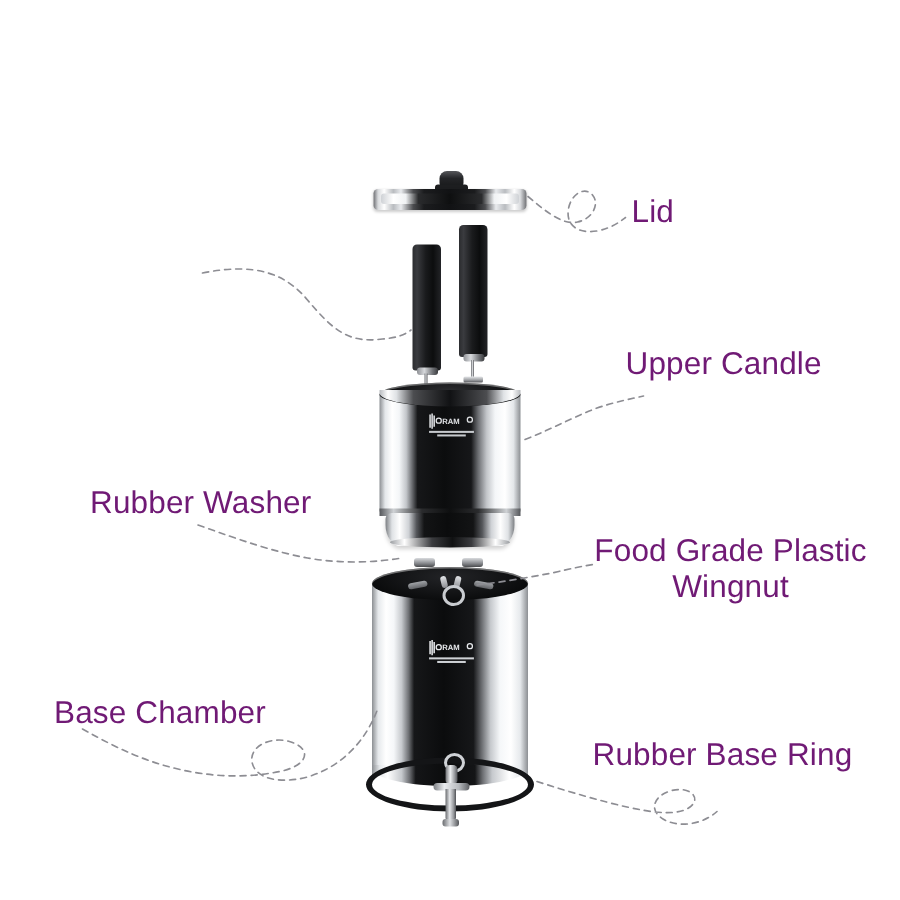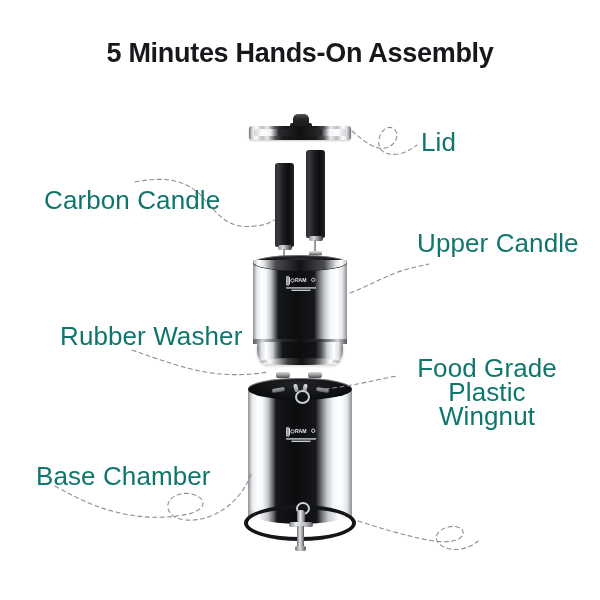--- a/index.html
+++ b/index.html
@@ -28,22 +28,22 @@
     font-size: 27px;
     font-weight: bold;
     letter-spacing: -0.3px;
     color: #16181c;
     font-family: "Liberation Sans", sans-serif;
   }
 
   
   .label {
     position: absolute;
-    color: #0f766e;
-    font-size: 26px;
+    color: #701a75;
+    font-size: 21px;
     font-weight: 400;
     letter-spacing: 0.1px;
     line-height: 24px;
     white-space: pre-line;
     font-family: "Liberation Sans", sans-serif;
   }
   .label.right { text-align: left; }
   .label.center { text-align: center; }
 
   #lbl-lid          { left: 421px; top: 130px; }
@@ -275,21 +275,20 @@
   #tap-tip {
     position:absolute; left:3px; top:44px; width:11px; height:5px; border-radius:2px;
     background: linear-gradient(90deg,#6a6c70,#dfe1e4 45%,#55575b);
   }
 </style>
 </head>
 <body>
 
 <div id="stage">
 
-  <div id="title">5 Minutes Hands-On Assembly</div>
 
   <div id="product">
 
     <div id="lid-group">
       <div id="lid-knob"></div>
       <div id="lid-knob-base"></div>
       <div id="lid-disc"></div>
       <div id="lid-disc-inner"></div>
     </div>
 
@@ -369,20 +368,20 @@
     <path d="M132,350 C160,360 183,368 205,372 C228,376 250,375 268,372"></path>
 
     <path d="M318,390 C335,388 352,385 368,382 C381,379 390,377 398,376"></path>
 
     <path d="M55,486 C80,500 98,508 120,513 C142,518 165,519 188,514 C205,510 208,500 195,495 C182,490 166,497 168,508 C170,519 186,523 205,518 C228,511 244,494 252,472"></path>
 
     <path d="M358,521 C380,528 400,534 418,538 C436,542 452,544 460,538 C468,532 460,524 448,527 C436,530 432,540 442,546 C452,552 468,550 478,541"></path>
   </svg>
 
   <div class="label right" id="lbl-lid">Lid</div>
-  <div class="label" id="lbl-carbon">Carbon Candle</div>
   <div class="label right" id="lbl-upper">Upper Candle</div>
   <div class="label center" id="lbl-wingnut">Food Grade Plastic
 Wingnut</div>
   <div class="label" id="lbl-washer">Rubber Washer</div>
   <div class="label" id="lbl-lower">Base Chamber</div>
+  <div class="label right" id="lbl-baseRing">Rubber Base Ring</div>
 
 </div>
 
 </body></html>

